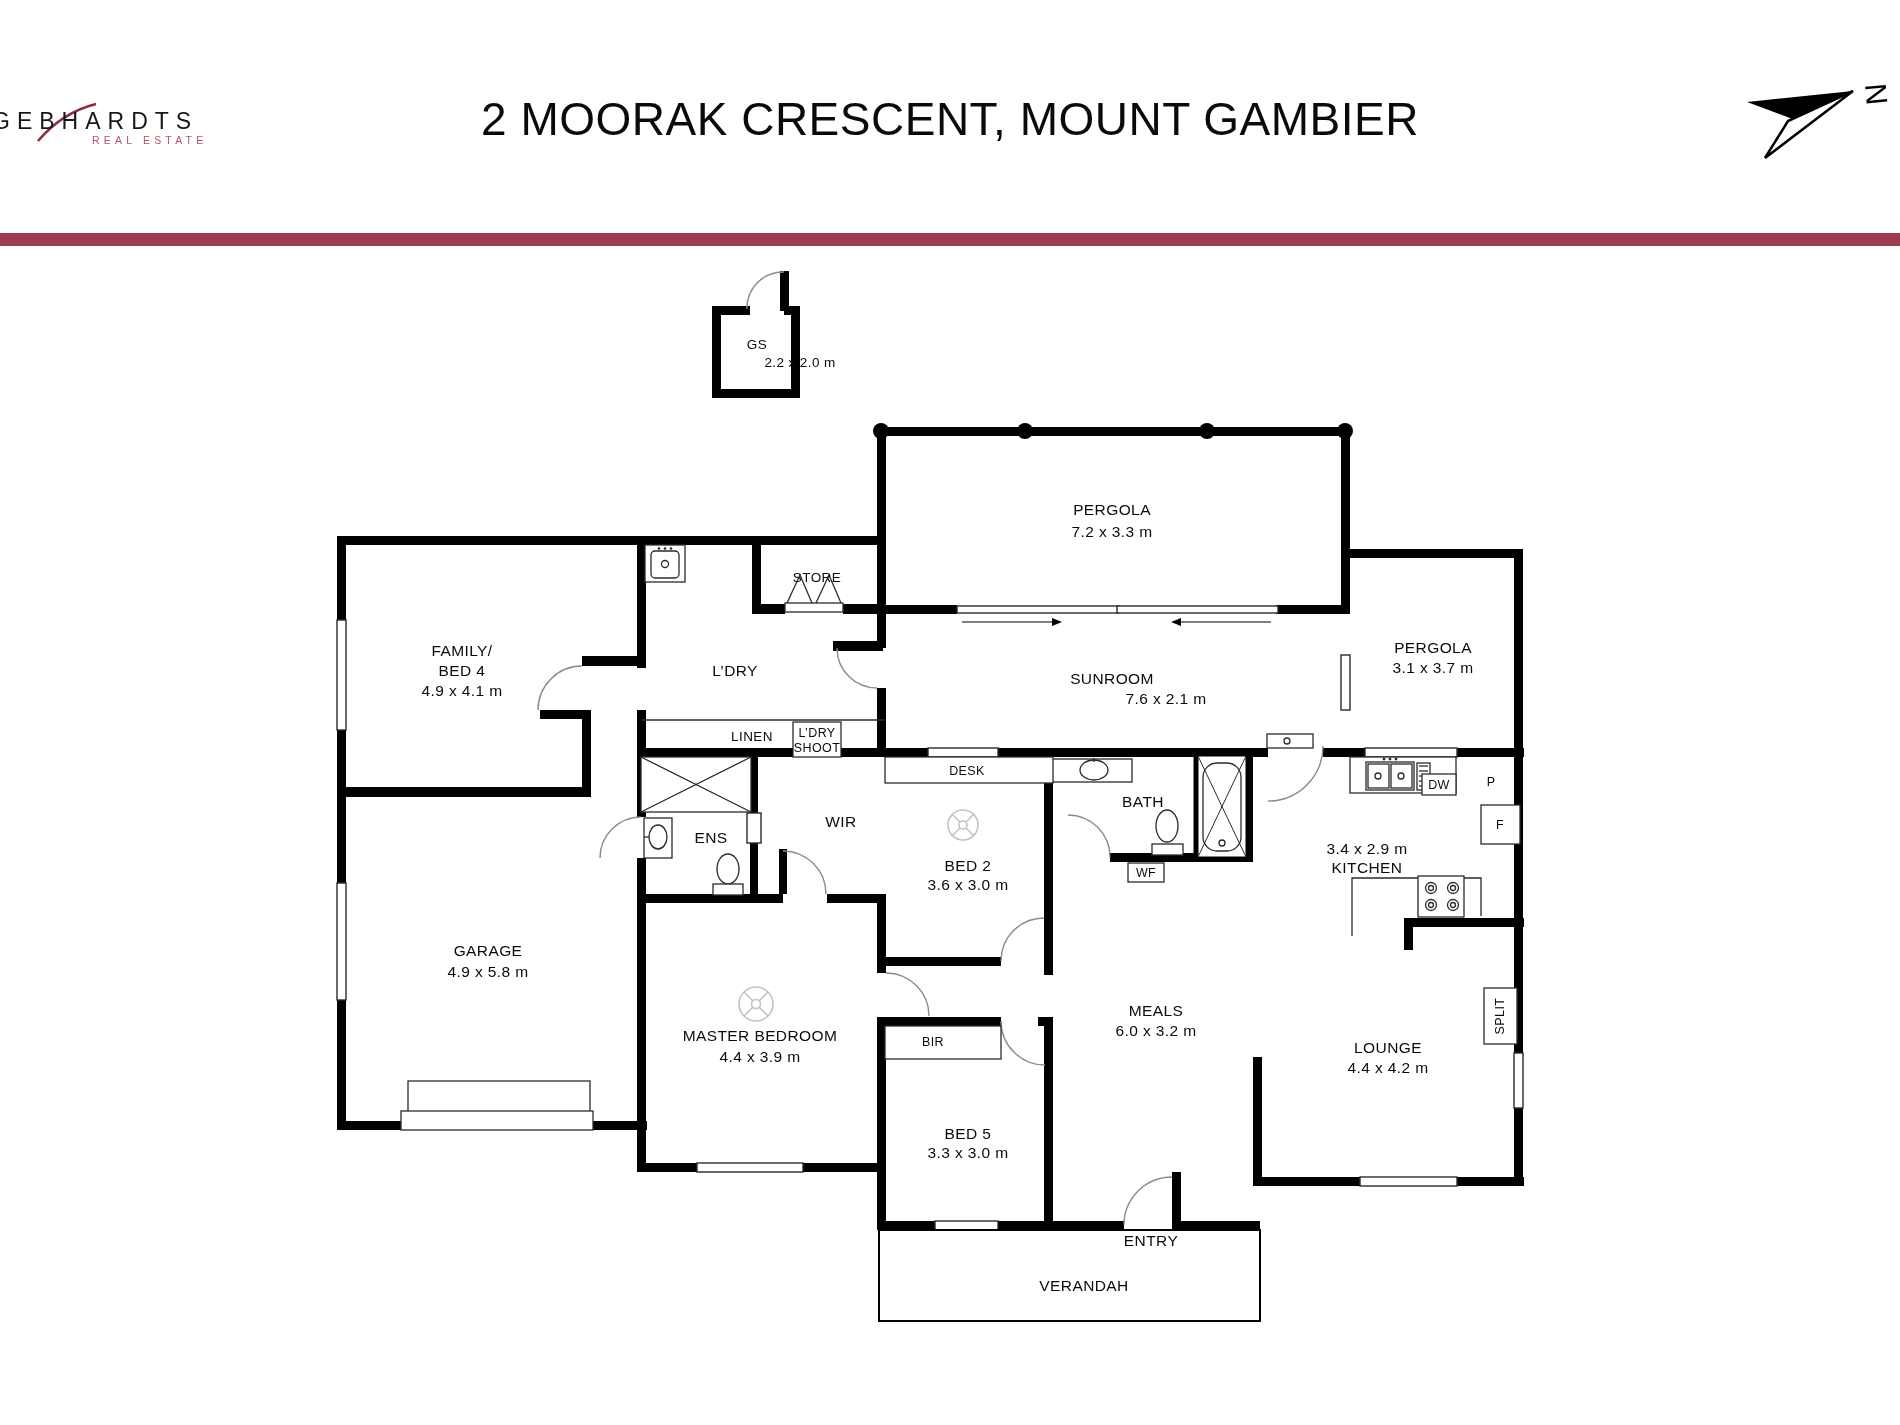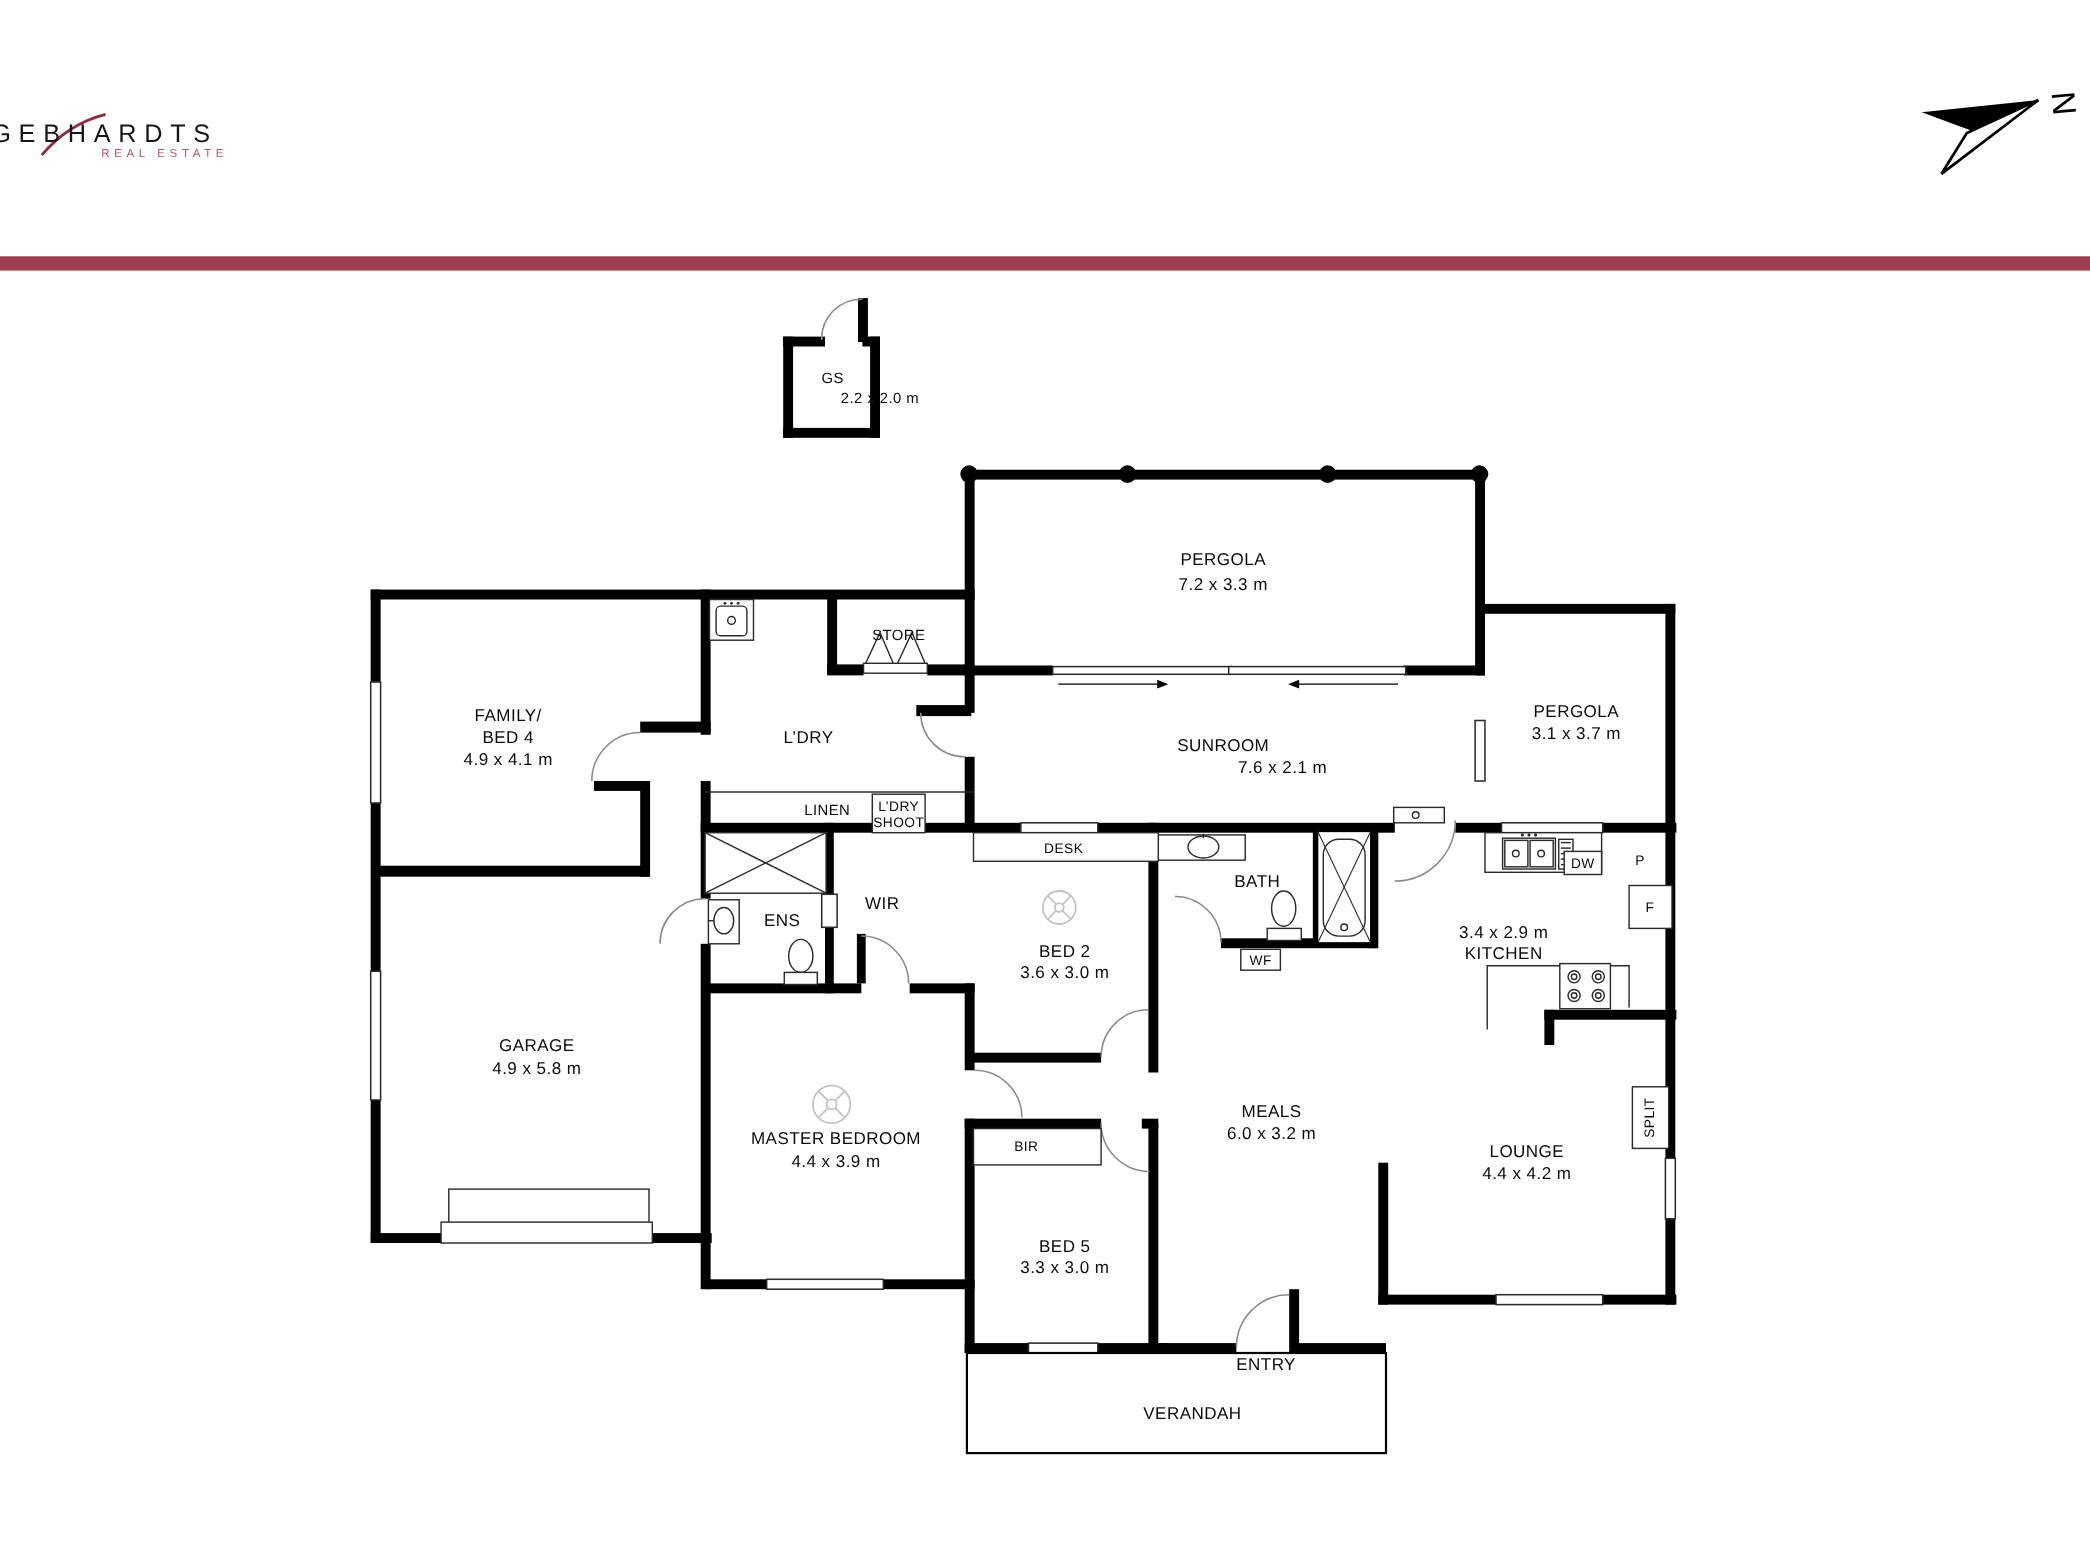--- a/index.html
+++ b/index.html
@@ -274,20 +274,21 @@
     <g>
       <rect class="thin" x="408" y="1081" width="182" height="32"></rect>
       <rect class="thin" x="401" y="1111" width="192" height="19"></rect>
     </g>
 
     <rect x="879" y="1230" width="381" height="91" fill="none" stroke="#000" stroke-width="2"></rect>
   </svg>
 
   <div id="logo-name">GEBHARDTS</div>
   <div id="logo-tagline">REAL ESTATE</div>
+  <div id="page-title">2 MOORAK CRESCENT, MOUNT GAMBIER</div>
 
   <div class="lbl md" style="left:757px;top:344px">GS</div>
   <div class="lbl md" style="left:800px;top:362px">2.2 x 2.0 m</div>
 
   <div class="lbl" style="left:1112px;top:510px">PERGOLA</div>
   <div class="lbl" style="left:1112px;top:532px">7.2 x 3.3 m</div>
 
   <div class="lbl" style="left:1433px;top:648px">PERGOLA</div>
   <div class="lbl" style="left:1433px;top:668px">3.1 x 3.7 m</div>
 
@@ -295,21 +296,21 @@
   <div class="lbl" style="left:462px;top:671px">BED 4</div>
   <div class="lbl" style="left:462px;top:691px">4.9 x 4.1 m</div>
 
   <div class="lbl" style="left:735px;top:671px">L’DRY</div>
   <div class="lbl md" style="left:817px;top:577px">STORE</div>
 
   <div class="lbl" style="left:1112px;top:679px">SUNROOM</div>
   <div class="lbl" style="left:1166px;top:699px">7.6 x 2.1 m</div>
 
   <div class="lbl" style="left:711px;top:838px">ENS</div>
-  <div class="lbl" style="left:802px;top:822px">WIR</div>
+  <div class="lbl" style="left:841px;top:822px">WIR</div>
 
   <div class="lbl" style="left:968px;top:866px">BED 2</div>
   <div class="lbl" style="left:968px;top:885px">3.6 x 3.0 m</div>
 
   <div class="lbl" style="left:1143px;top:802px">BATH</div>
 
   <div class="lbl" style="left:1367px;top:868px">KITCHEN</div>
   <div class="lbl" style="left:1367px;top:849px">3.4 x 2.9 m</div>
 
   <div class="lbl" style="left:488px;top:951px">GARAGE</div>

